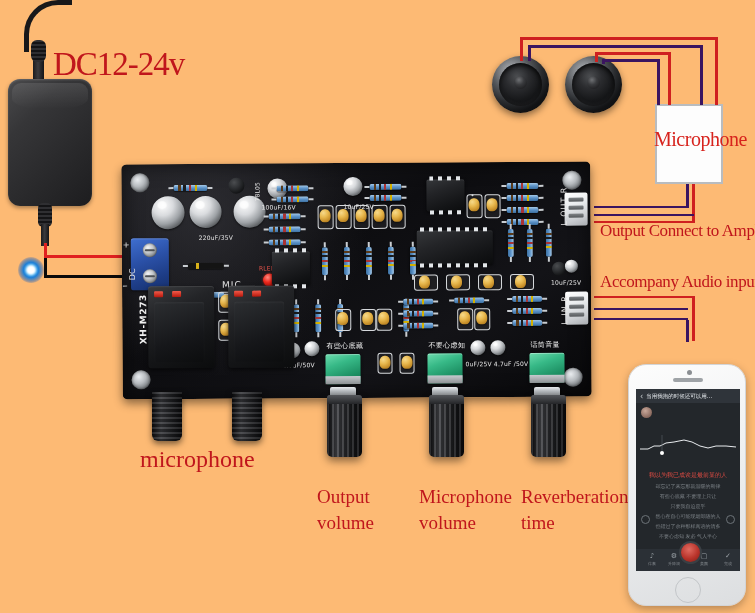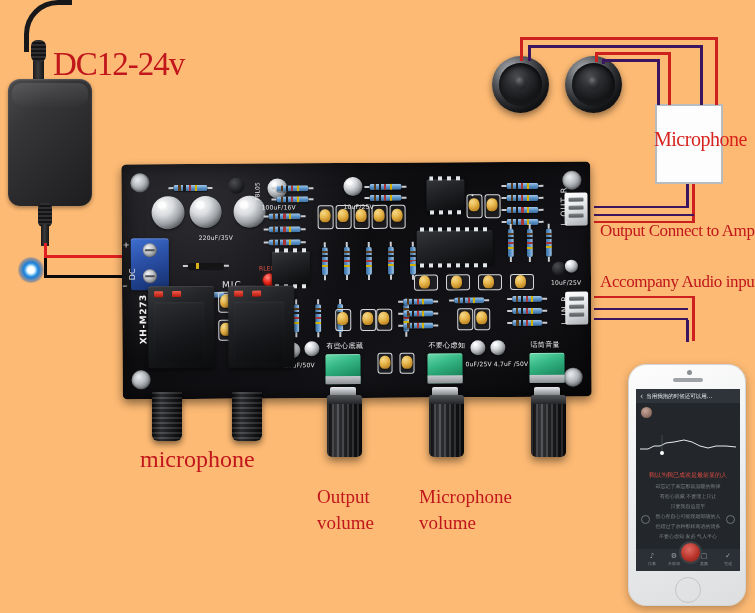--- a/index.html
+++ b/index.html
@@ -618,20 +618,24 @@
 
   <div class="pot-nut" style="left:432px; top:387px;"></div>
   <div class="knob" style="left:429px; top:395px;"></div>
   <div class="label label-knob k2">
     <span>Microphone</span><br>
     <span>volume</span>
   </div>
 
   <div class="pot-nut" style="left:534px; top:387px;"></div>
   <div class="knob" style="left:531px; top:395px;"></div>
+  <div class="label label-knob k3">
+    <span>Reverberation</span><br>
+    <span>time</span>
+  </div>
 
   <div id="phone" class="abs">
     <div class="abs" id="phone-cam"></div>
     <div class="abs" id="phone-speaker"></div>
     <div class="abs" id="phone-home"></div>
 
     <div class="abs" id="phone-screen">
       <div class="ph-topbar">
         <span class="ph-back">‹</span>
         <span class="ph-title">当用我抱的时候还可以用…</span>

